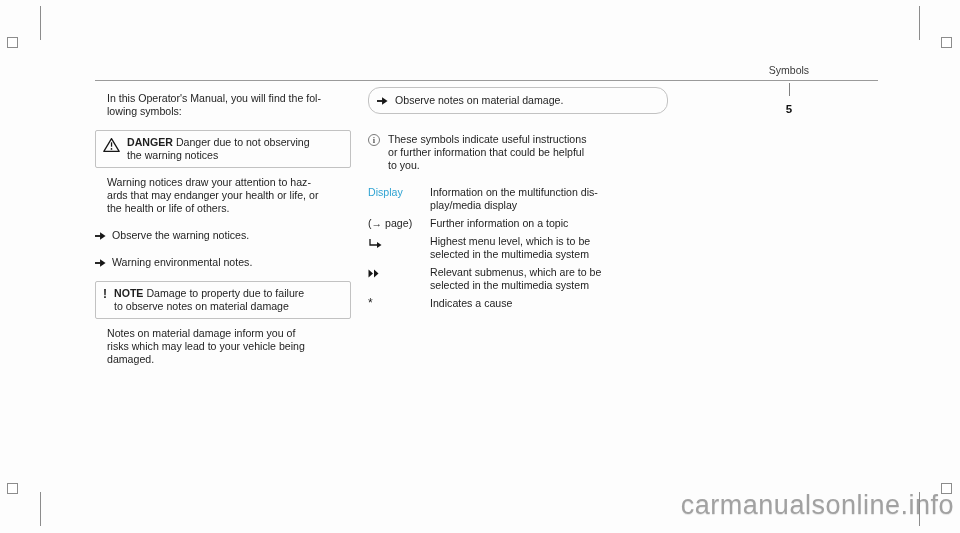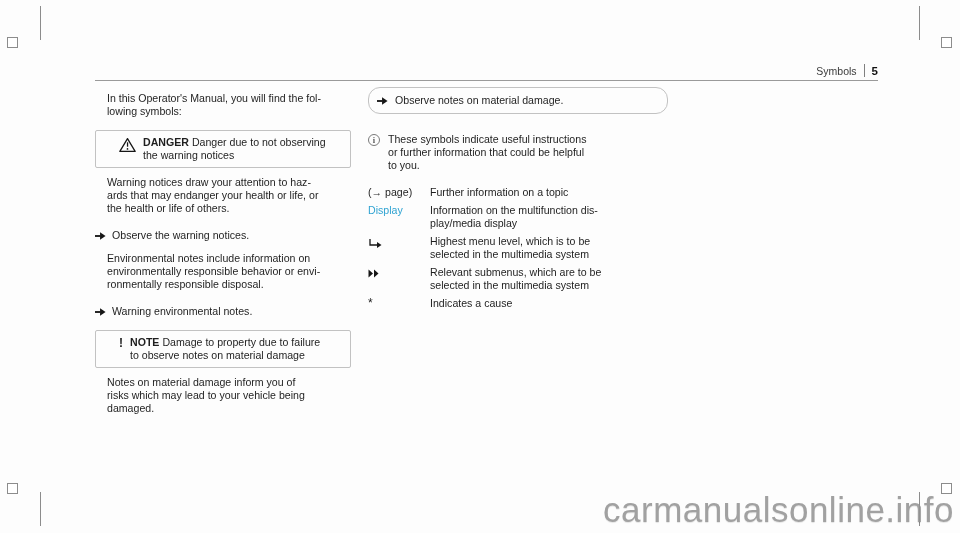--- a/index.html
+++ b/index.html
@@ -12,36 +12,36 @@
     overflow:hidden;
   }
   .page { position:absolute; inset:0; background:#fdfdfd; }
 
   
   .crop-v { position:absolute; width:1px; height:34px; background:#8c8c8c; }
   .crop-sq { position:absolute; width:11px; height:11px; border:1px solid #8c8c8c; background:#fff; }
 
   
   .hdr { position:absolute; top:64px; left:700px; width:178px;
-         display:flex; justify-content:flex-end; align-items:center; gap:7px; }
+         display:flex; justify-content:flex-end; align-items:center; gap:7px;flex-direction:column; }
   .hdr-sec { font-size:10.5px; color:#3a3a3a; }
   .hdr-div { width:1px; height:13px; background:#808080; }
   .hdr-num { font-size:11.5px; font-weight:bold; color:#111; }
   .hdr-rule { position:absolute; left:95px; top:80px; width:783px; height:1px; background:#9a9a9a; }
 
   
   .col { position:absolute; font-size:10.6px; line-height:13px; color:#1e1e1e; }
   .col-left  { left:95px;  top:92px; width:256px; }
   .col-right { left:368px; top:87px; width:300px; }
 
   .lines { white-space:pre-line; }
   .para { margin-bottom:3px;margin-left:12px; }
 
   
-  .notebox { border:1px solid #c2c2c2; border-radius:2px; padding:5px 23px;
+  .notebox { border:1px solid #c2c2c2; border-radius:2px; padding:5px 7px;
              display:flex; gap:7px; align-items:flex-start; margin:12px 0 8px; }
   .box-ic { flex:none; margin-top:1px; line-height:0; }
   .box-txt b { font-weight:bold; }
   .excl { font-weight:bold; font-size:12px; line-height:13px; }
 
   
   .instr { display:flex; gap:6px; align-items:flex-start; margin:14px 0 10px; }
   .arr-ic { flex:none; margin-top:2.5px; line-height:0; }
   .arr-ic svg, .leg-arr svg { display:block; }
   svg .ink { fill:#161616; }
@@ -60,21 +60,21 @@
   
   .legend { margin-top:14px; }
   .leg-row { display:flex; margin-bottom:5px; }
   .leg-sym { flex:none; width:62px; padding-top:0; }
   .leg-arr { display:inline-block; margin-top:2.5px; }
   .leg-desc { flex:1; }
   .display-link { color:#2fa3d2; }
   .asterisk { font-size:12px; }
 
   
-  .watermark { position:absolute; right:6px; top:490px; font-size:35px; color:#929292;
+  .watermark { position:absolute; right:6px; top:490px; font-size:27px; color:#929292;
                letter-spacing:0.5px; opacity:0.85; text-shadow:0 1px 1px rgba(0,0,0,0.12); }
 </style>
 </head>
 <body>
 
 <div class="page">
 
   <div class="crop-v" style="left:40px;  top:6px;"></div>
   <div class="crop-sq" style="left:7px;   top:37px;"></div>
   <div class="crop-v" style="left:919px; top:6px;"></div>
@@ -116,23 +116,20 @@
       <span class="arr-ic">
         <svg viewBox="0 0 12 8" width="11" height="8">
           <rect class="ink" x="0" y="3" width="6" height="2"></rect>
           <path class="ink" d="M5.5 0 L11.5 4 L5.5 8 Z"></path>
         </svg>
       </span>
       <span>Observe the warning notices.</span>
     </div>
 
 
-    <div class="para lines">Environmental notes include information on
-environmentally responsible behavior or envi-
-ronmentally responsible disposal.</div>
 
     <div class="instr">
       <span class="arr-ic">
         <svg viewBox="0 0 12 8" width="11" height="8">
           <rect class="ink" x="0" y="3" width="6" height="2"></rect>
           <path class="ink" d="M5.5 0 L11.5 4 L5.5 8 Z"></path>
         </svg>
       </span>
       <span>Warning environmental notes.</span>
     </div>
@@ -165,28 +162,28 @@
       <span class="info-ic">i</span>
       <div class="lines">These symbols indicate useful instructions
 or further information that could be helpful
 to you.</div>
     </div>
 
     <div class="legend">
 
 
       <div class="leg-row">
-        <span class="leg-sym">(→ page)</span>
-        <span class="leg-desc lines">Further information on a topic</span>
-      </div>
-
-      <div class="leg-row">
         <span class="leg-sym display-link">Display</span>
         <span class="leg-desc lines">Information on the multifunction dis-
 play/media display</span>
+      </div>
+
+      <div class="leg-row">
+        <span class="leg-sym">(→ page)</span>
+        <span class="leg-desc lines">Further information on a topic</span>
       </div>
 
       <div class="leg-row">
         <span class="leg-sym">
           <span class="leg-arr">
             <svg viewBox="0 0 14 11" width="14" height="11">
               <path class="stroke-ink" d="M2 1 v6 h8" stroke-width="1.3"></path>
               <path class="ink" d="M9 4 L13.5 7 L9 10 Z"></path>
             </svg>
           </span>

